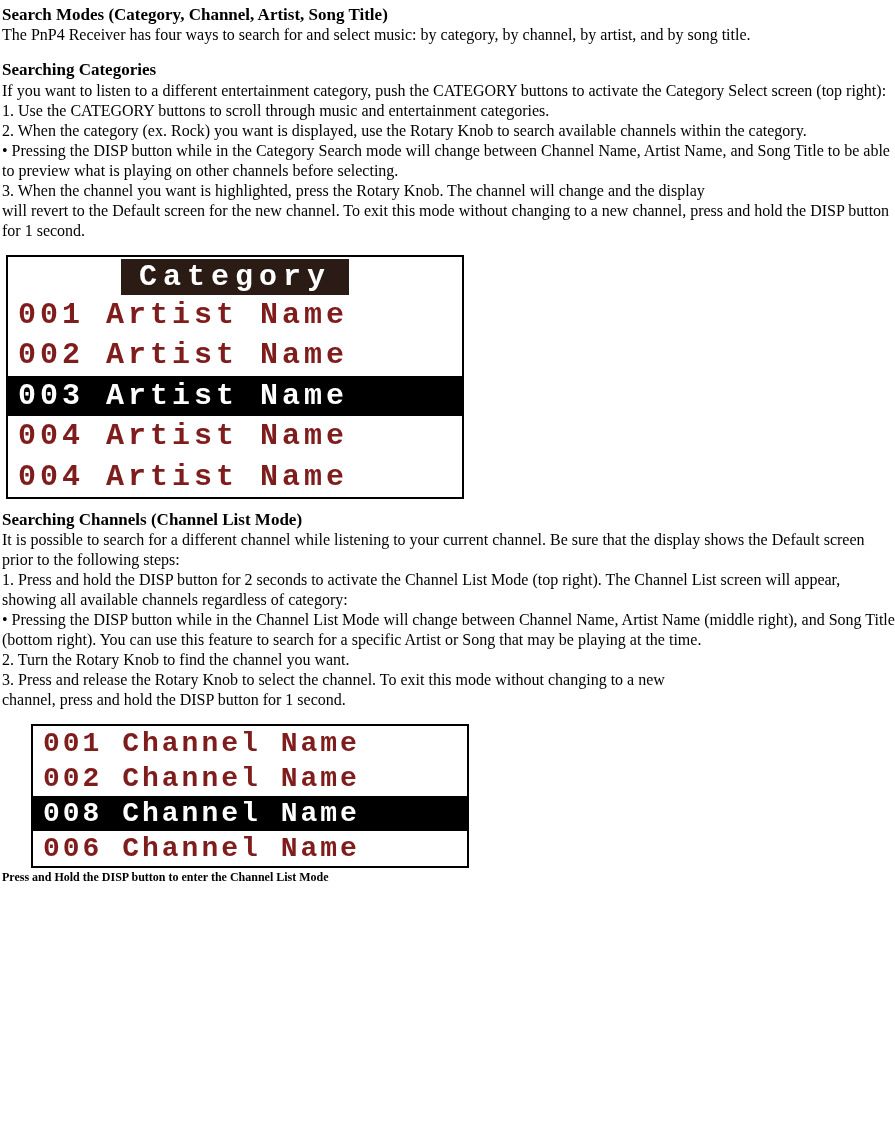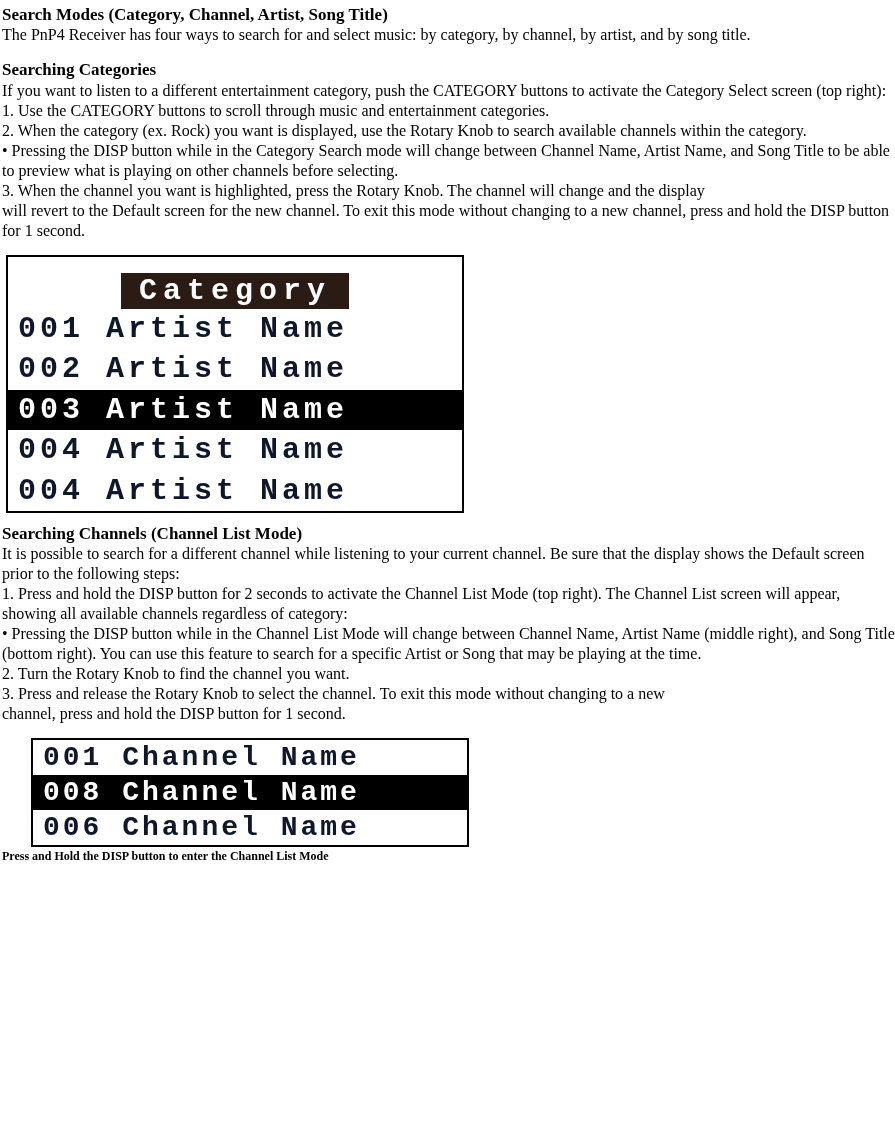--- a/index.html
+++ b/index.html
@@ -22,38 +22,38 @@
   .block { margin-bottom: 14px; }
   .lcd {
     border: 2px solid #000;
     display: inline-block;
     background: #fff;
     margin: 14px 0 10px 4px;
   }
   .lcd-header {
     background: #fff;
     text-align: center;
-    padding: 16px 0 0 0;
+    padding: 2px 0 0 0;
   }
   .lcd-header .banner {
     display: inline-block;
     background: #2a1c14;
     color: #fff;
     font-family: "Courier New", monospace;
     font-size: 30px;
     letter-spacing: 6px;
     padding: 0 18px;
     line-height: 1.2;
     font-weight: bold;
   }
   .lcd-row {
     font-family: "Courier New", monospace;
     font-size: 30px;
     letter-spacing: 4px;
-    color: #0f172a;
+    color: #7f1d1d;
     padding: 0 10px;
     line-height: 1.35;
     white-space: pre;
     font-weight: bold;
   }
   .lcd-row.sel {
     background: #000000;
     color: #fff;
   }
   .lcd2 .lcd-row {
@@ -111,20 +111,21 @@
   <span>• Pressing the DISP button while in the Channel List Mode will change between Channel Name, Artist Name </span><span class="italic">(middle right)</span><span>, and Song Title </span><span class="italic">(bottom right)</span><span>. You can use this feature to search for a specific Artist or Song that may be playing at the time.</span>
 </p>
 <p>2. Turn the Rotary Knob to find the channel you want.</p>
 <p>3. Press and release the Rotary Knob to select the channel. To exit this mode without changing to a new</p>
 <p>channel, press and hold the DISP button for 1 second.</p>
 
 
 <div class="lcd lcd2" style="width:434px; margin-bottom:2px;margin-left:29px;">
   <div id="lcd2-rows">
       <div class="lcd-row">001 Channel Name</div>
+      <div class="lcd-row">002 Channel Name</div>
       <div class="lcd-row sel">008 Channel Name</div>
       <div class="lcd-row">006 Channel Name</div>
     </div>
 </div>
 <p class="caption">Press and Hold the DISP button to enter the Channel List Mode</p>
 
 
 
 
 </body></html>

